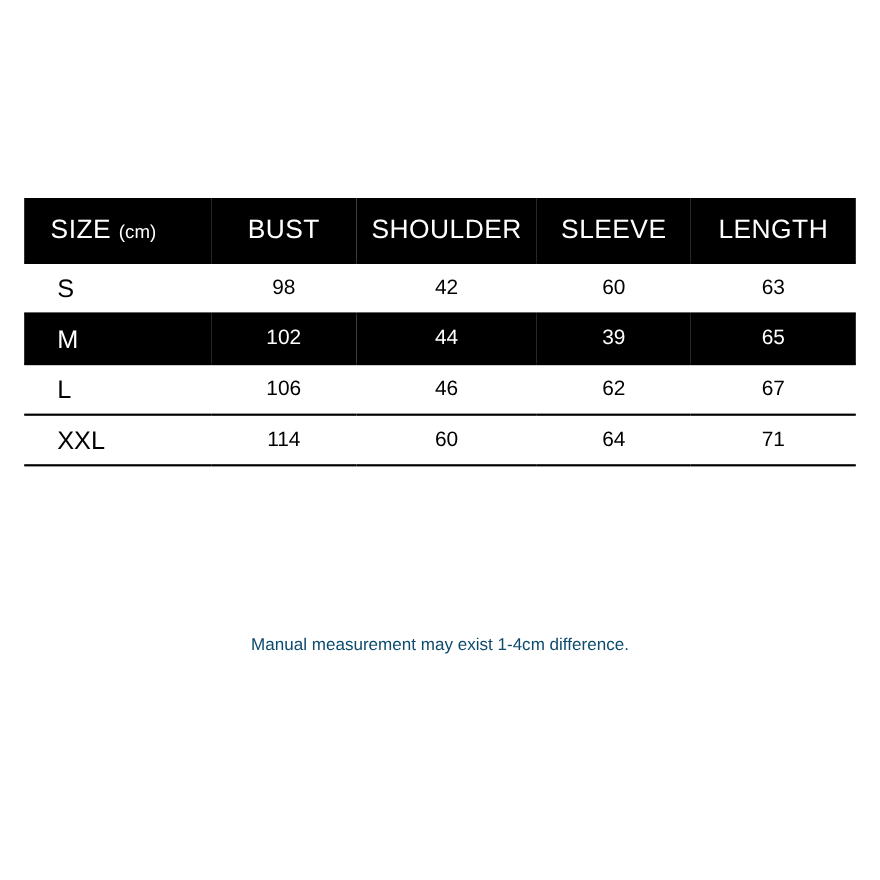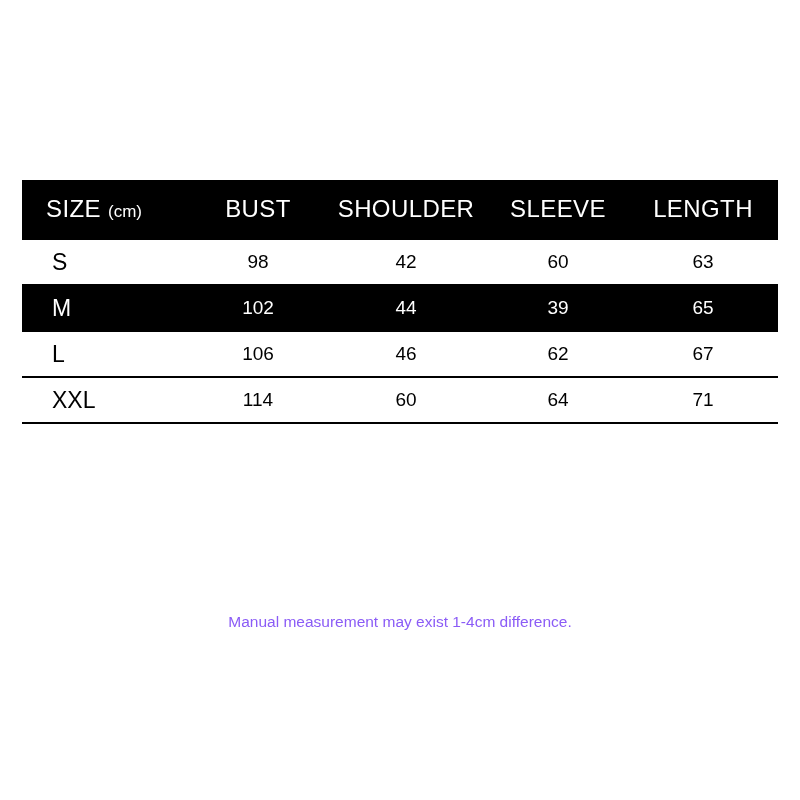--- a/index.html
+++ b/index.html
@@ -78,25 +78,25 @@
     padding-left: 30px;
     font-size: 23px;
   }
   .chart tbody tr.light td {
     border-top: 2px solid #000000;
     border-bottom: 2px solid #000000;
   }
   .note {
     position: absolute;
     left: 0;
-    top: 433px;
+    top: 398px;
     width: 756px;
     text-align: center;
     font-size: 15.5px;
-    color: #8b5cf6;
+    color: #0c4a6e;
   }
   
   col.c-size { width: 170px; }
   col.c-bust { width: 132px; }
   col.c-shoulder { width: 164px; }
   col.c-sleeve { width: 140px; }
   col.c-length { width: 150px; }
 </style>
 </head>
 <body>

